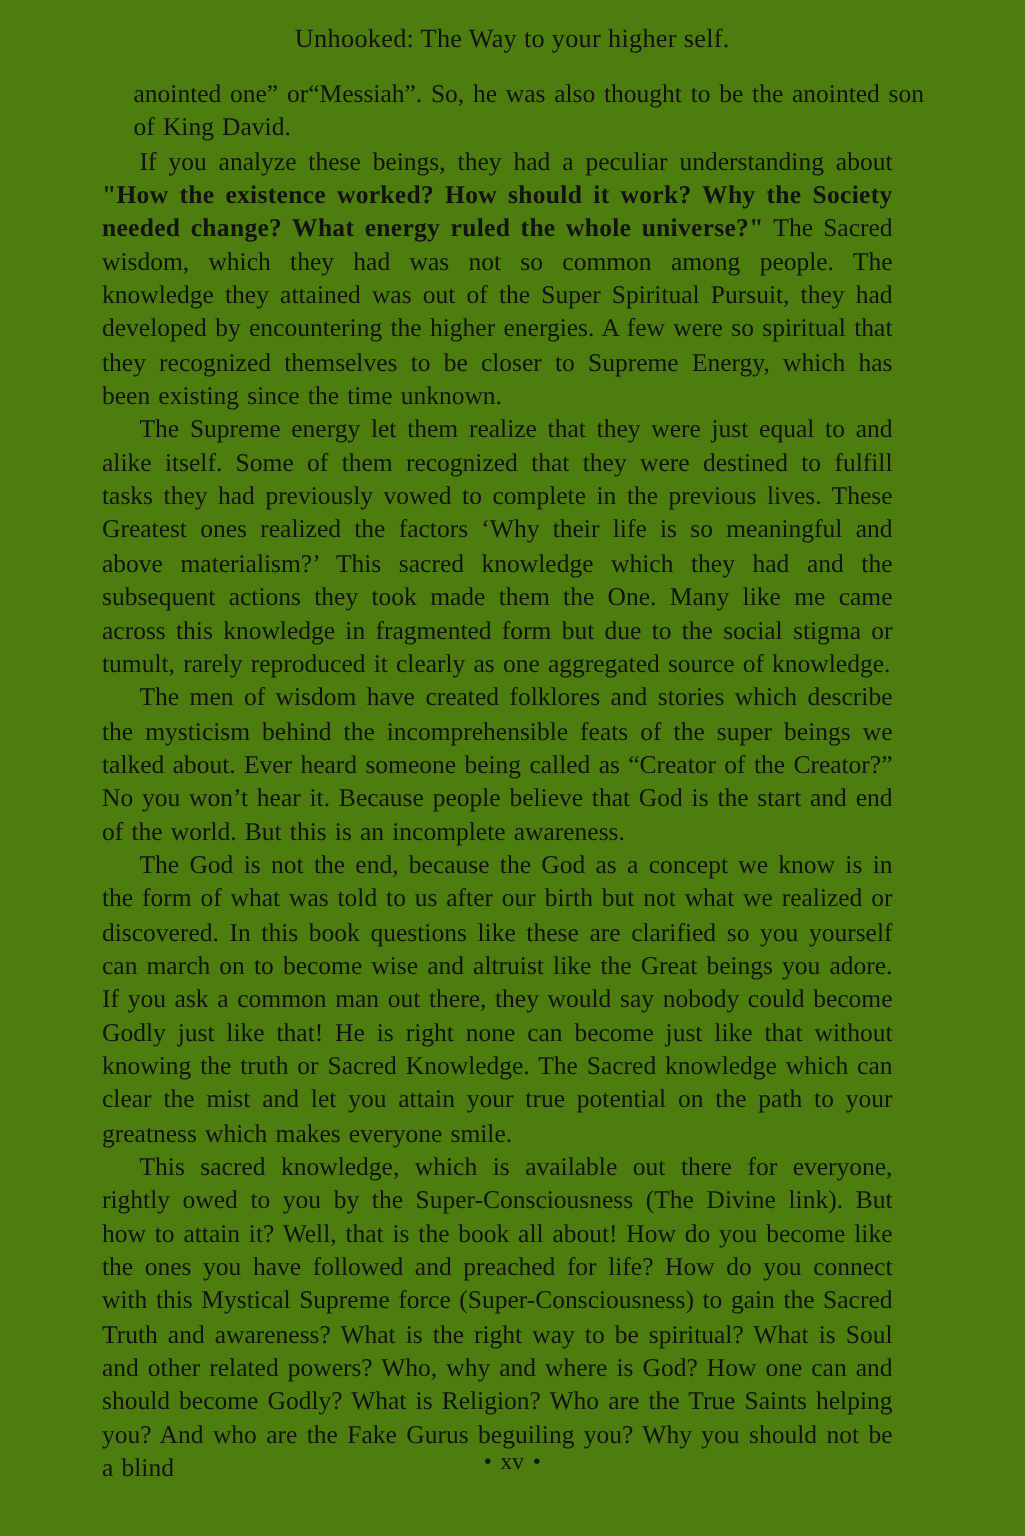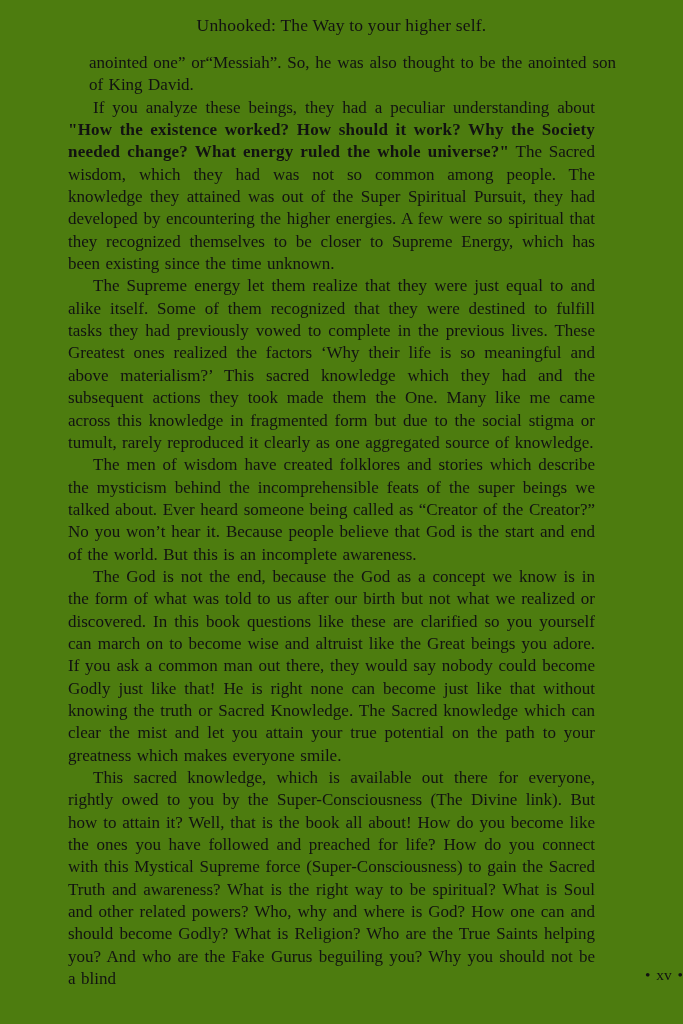--- a/index.html
+++ b/index.html
@@ -49,21 +49,21 @@
   }
   .seg-bold {
     font-weight: 700;
     letter-spacing: 0.2px;
   }
   .folio {
     position: absolute;
     top: 966px;
     left: 0;
     width: 100%;
-    text-align: right;
+    text-align: center;
     font-size: 15.5px;
     word-spacing: 2px;
   }
 </style>
 </head>
 <body>
 
 <div class="page">
   <div class="running-head">Unhooked: The Way to your higher self.</div>
 

